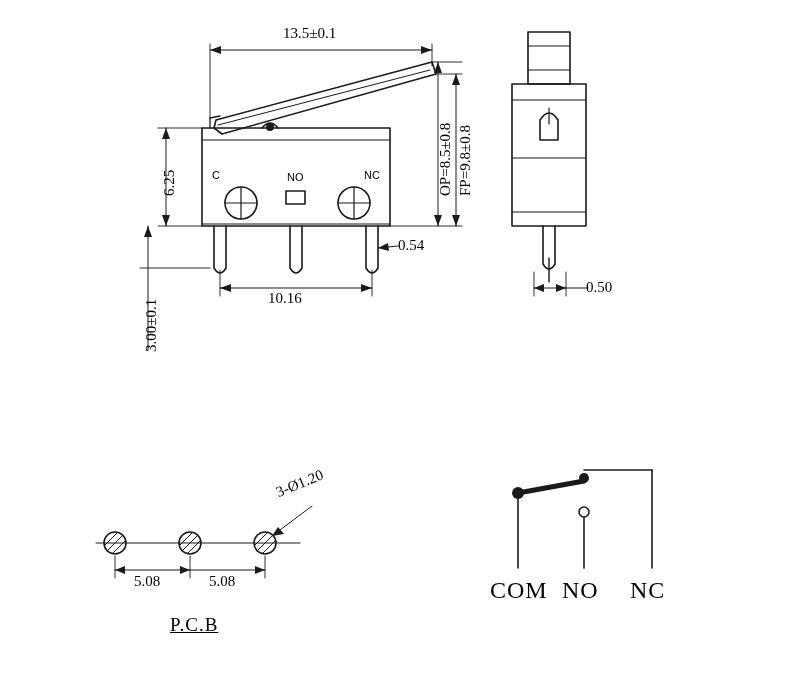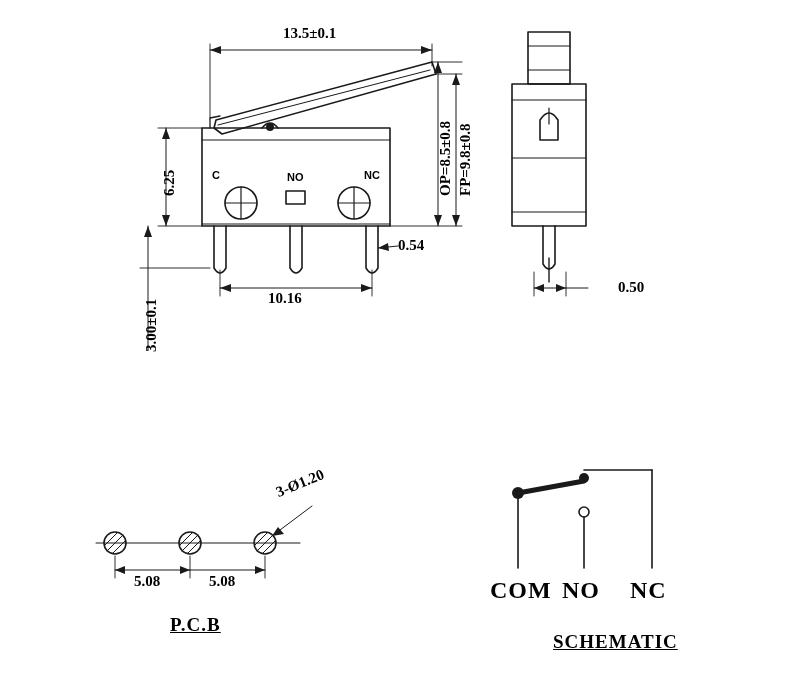--- a/index.html
+++ b/index.html
@@ -13,21 +13,20 @@
     font-family: "Liberation Serif", serif;
     color: #000000;
     position: relative;
     overflow: hidden;
   }
   #sheet {
     position: absolute;
     left: 0; top: 0;
     width: 800px;
     height: 685px;
-    font-weight: bold;
   }
   .lbl {
     position: absolute;
     font-family: "Liberation Serif", serif;
     color: #000;
     white-space: nowrap;
     line-height: 1;
   }
   .rot90 {
     transform-origin: 0 0;
@@ -199,25 +198,24 @@
   <div class="lbl dim rot90" style="left:144px; top:352px;">3.00±0.1</div>
   <div class="lbl dim" style="left:268px; top:291px;">10.16</div>
   <div class="lbl dim" style="left:398px; top:238px;">0.54</div>
   <div class="lbl dim rot90" style="left:438px; top:196px;">OP=8.5±0.8</div>
   <div class="lbl dim rot90" style="left:458px; top:196px;">FP=9.8±0.8</div>
 
   <div class="lbl small" style="left:212px; top:170px;">C</div>
   <div class="lbl small" style="left:287px; top:172px;">NO</div>
   <div class="lbl small" style="left:364px; top:170px;">NC</div>
 
-  <div class="lbl dim" style="left:618px; top:280px;">0.50</div>
+  <div class="lbl dim" style="left:586px; top:280px;">0.50</div>
 
   <div class="lbl dim" style="left:134px; top:574px;">5.08</div>
   <div class="lbl dim" style="left:209px; top:574px;">5.08</div>
   <div class="lbl dim" style="left:274px; top:486px; transform-origin:0 0; transform:rotate(-22deg);">3-Ø1.20</div>
   <div class="lbl caption" style="left:170px; top:615px;">P.C.B</div>
 
   <div class="lbl term" style="left:490px; top:578px;">COM</div>
   <div class="lbl term" style="left:562px; top:578px;">NO</div>
   <div class="lbl term" style="left:630px; top:578px;">NC</div>
-  <div class="lbl caption" style="left:553px; top:632px;">SCHEMATIC</div>
 
 </div>
 
 </body></html>

